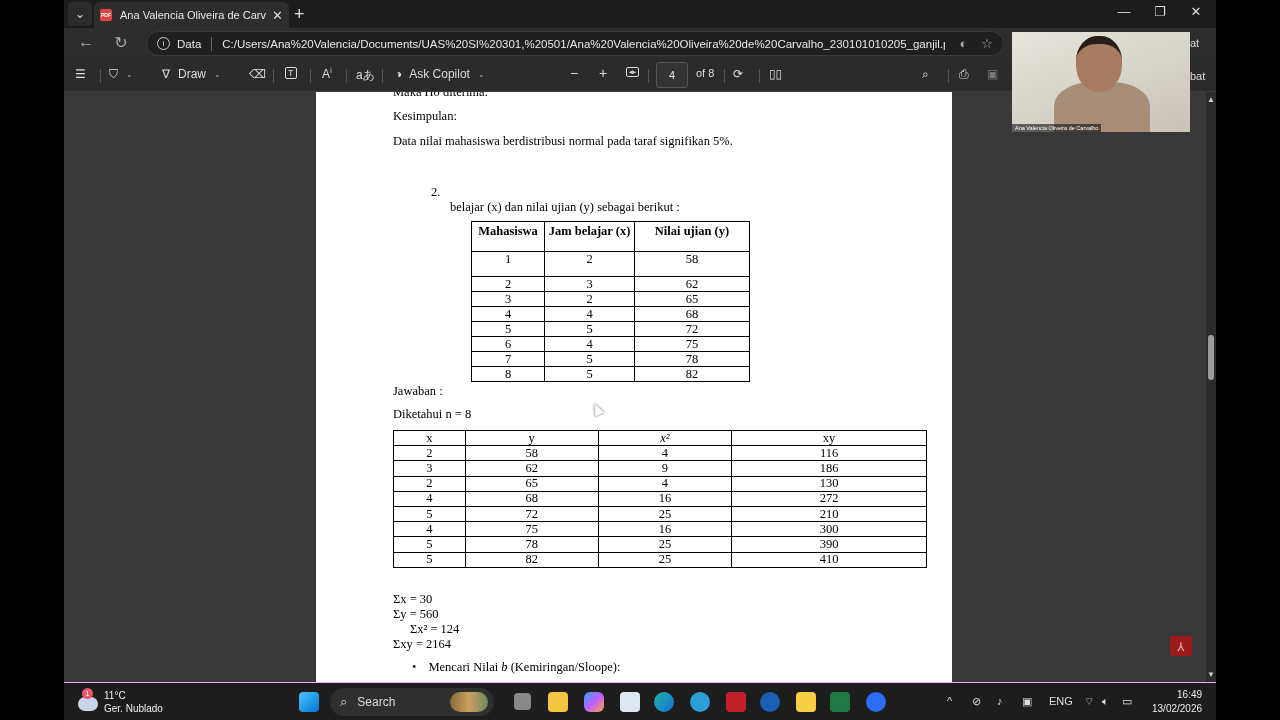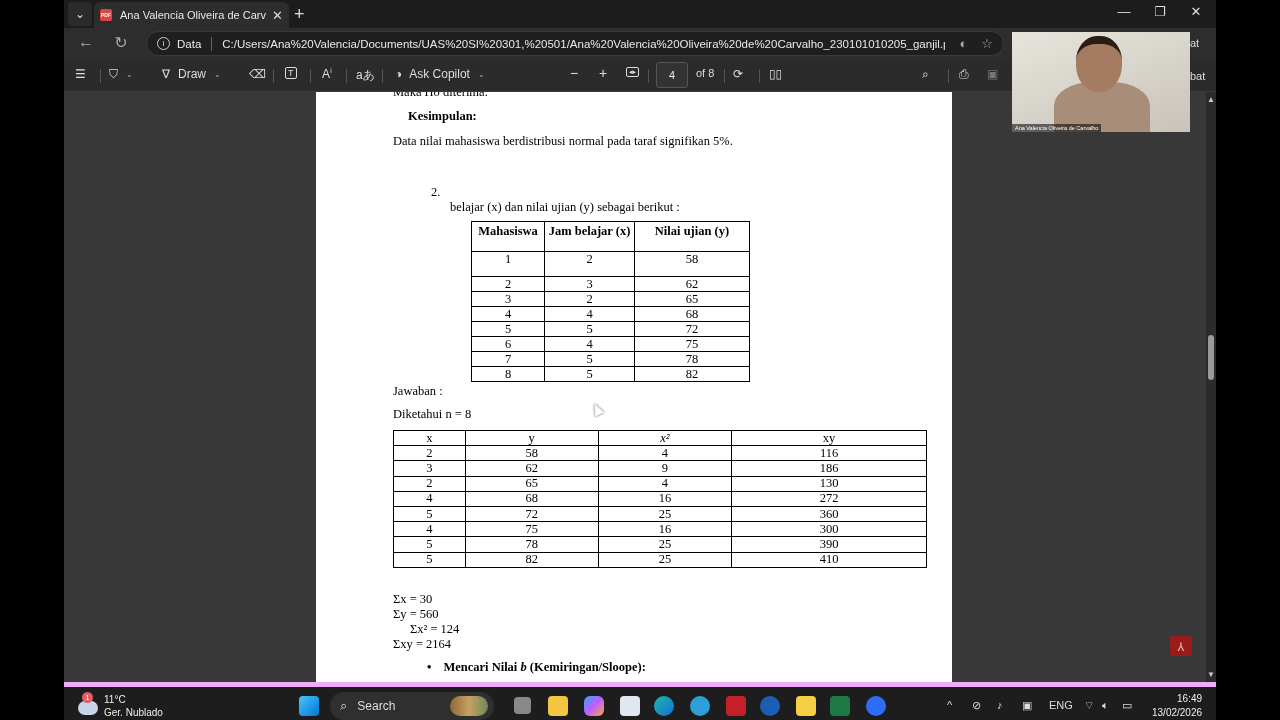--- a/index.html
+++ b/index.html
@@ -32,21 +32,21 @@
   .pdfbar { position: absolute; left: 0; top: 58px; width: 1152px; height: 34px; background: #2b2b2b; border-bottom: 1px solid #3a3a3a; color: #ddd; font-size: 12px; }
   .pdfbar .it { position: absolute; top: 9px; display: flex; align-items: center; }
   .pdfbar .vsep { position: absolute; top: 11px; width: 1px; height: 14px; background: #555; }
   .pdfbar .chev { font-size: 8px; color: #aaa; margin-left: 8px; }
   .pagebox { position: absolute; left: 592px; top: 4px; width: 32px; height: 26px; border: 1px solid #555; background: #333; border-radius: 3px; color: #eee; font-size: 11px; display: flex; align-items: center; justify-content: center; }
 
   
   .docarea { position: absolute; left: 0; top: 92px; width: 1152px; height: 590px; background: #383838; }
   .page { position: absolute; left: 252px; top: 0; width: 636px; height: 590px; background: #fff; overflow: hidden; font-family: "Liberation Serif", serif; color: #000; }
   .p-abs { position: absolute; font-size: 12.5px; line-height: 15px; white-space: nowrap; }
-  .bold { font-weight: bold; margin-left: 15px; }
+  .bold { font-weight: normal; }
 
   table.t1 { position: absolute; left: 155px; top: 129px; border-collapse: collapse; font-size: 12.5px; }
   table.t1 td, table.t1 th { border: 1px solid #000; text-align: center; vertical-align: top; line-height: 14px; padding: 0; }
   table.t1 th { height: 30px; padding-top: 2px; }
   table.t2 { position: absolute; left: 77px; top: 338px; width: 534px; border-collapse: collapse; font-size: 12.5px; }
   table.t2 td, table.t2 th { border: 1px solid #000; text-align: center; height: 15.2px; line-height: 13px; padding: 0; font-weight: normal; }
 
   .scroll { position: absolute; left: 1142px; top: 92px; width: 10px; height: 590px; background: #2b2b2b; }
   .scroll .up { position: absolute; left: 1px; top: 3px; font-size: 8px; color: #ccc; }
   .scroll .down { position: absolute; left: 1px; bottom: 3px; font-size: 8px; color: #ccc; }
@@ -54,21 +54,21 @@
   .acrobat { position: absolute; left: 1106px; top: 636px; width: 22px; height: 20px; background: #9b1b1b; border-radius: 3px; color: #f5c0c0; font-size: 12px; display: flex; align-items: center; justify-content: center; }
 
   
   .cam { position: absolute; left: 948px; top: 32px; width: 178px; height: 100px; background: linear-gradient(160deg, #e6e4dc 0%, #d9d6cd 45%, #c9c3b8 100%); overflow: hidden; }
   .cam .head { position: absolute; left: 64px; top: 4px; width: 46px; height: 56px; background: #a57b62; border-radius: 45% 45% 48% 48%; border-top: 8px solid #2a1d16; }
   .cam .coat { position: absolute; left: 42px; top: 50px; width: 96px; height: 60px; background: #a88d78; border-radius: 40% 40% 0 0; }
   .cam .name { position: absolute; left: 0; bottom: 0; background: rgba(0,0,0,0.55); color: #fff; font-size: 5.5px; padding: 1px 3px; font-family: "Liberation Sans", sans-serif; }
   .chat-peek { position: absolute; left: 1126px; color: #ddd; font-size: 11px; }
 
   
-  .taskbar { position: absolute; left: 0; top: 682px; width: 1152px; height: 38px; background: #1d1d1d; border-top: 5px solid #f0abfc; }
+  .taskbar { position: absolute; left: 0; top: 682px; width: 1152px; height: 38px; background: #1d1d1d; border-top: 1px solid #f0abfc; }
   .weather { position: absolute; left: 14px; top: 6px; color: #eee; font-size: 10px; line-height: 13px; display: flex; }
   .weather .cloud { width: 20px; height: 14px; background: #c9d4ea; border-radius: 8px; margin-top: 8px; margin-right: 6px; position: relative; }
   .weather .badge { position: absolute; left: 4px; top: -9px; width: 11px; height: 11px; border-radius: 50%; background: #e85a6a; color: #fff; font-size: 7px; display: flex; align-items: center; justify-content: center; }
   .tb-ico { position: absolute; top: 9px; width: 20px; height: 20px; border-radius: 4px; }
   .tb-search { position: absolute; left: 266px; top: 5px; width: 164px; height: 28px; background: #2f2f2f; border-radius: 14px; color: #ddd; font-size: 12px; display: flex; align-items: center; padding-left: 10px; }
   .tb-search .mag { margin-right: 10px; font-size: 13px; }
   .tb-search .deco { position: absolute; right: 6px; top: 4px; width: 38px; height: 20px; border-radius: 10px; background: linear-gradient(90deg,#8a6a3a,#c8a060,#6a8a5a); }
   .tray { position: absolute; top: 12px; color: #ddd; font-size: 11px; }
   .clock { position: absolute; left: 1088px; top: 5px; color: #eee; font-size: 10px; text-align: right; line-height: 14px; }
   .cursor { position: absolute; left: 592px; top: 403px; width: 0; height: 0; border-left: 5px solid transparent; border-right: 5px solid transparent; border-bottom: 12px solid #fff; transform: rotate(-25deg); filter: drop-shadow(0 0 1px #333); }
@@ -260,21 +260,21 @@
         <tr>
           <td>4</td>
           <td>68</td>
           <td>16</td>
           <td>272</td>
         </tr>
         <tr>
           <td>5</td>
           <td>72</td>
           <td>25</td>
-          <td>360</td>
+          <td>210</td>
         </tr>
         <tr>
           <td>4</td>
           <td>75</td>
           <td>16</td>
           <td>300</td>
         </tr>
         <tr>
           <td>5</td>
           <td>78</td>

